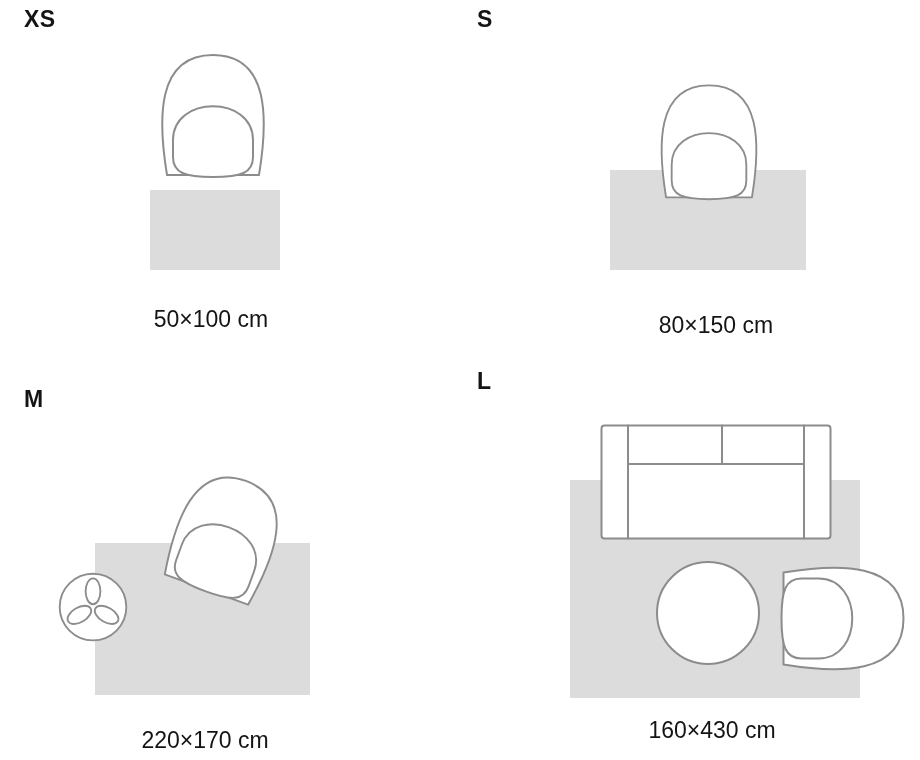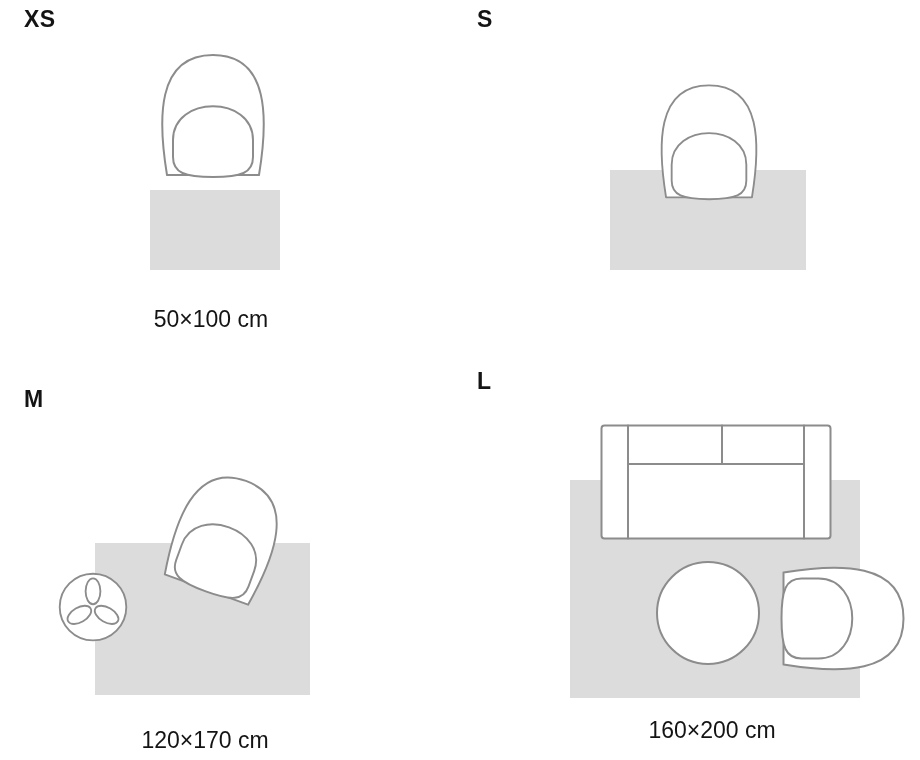--- a/index.html
+++ b/index.html
@@ -73,42 +73,43 @@
     <div class="rug" style="left:150px;top:190px;width:130px;height:80px"></div>
     <div class="caption" style="left:111px;top:306px">50×100 cm</div>
   </div>
 
   <div class="quadrant q-s">
     <div class="size-label" style="left:17px;top:6px">S</div>
     <div class="rug" style="left:150px;top:170px;width:196px;height:100px"></div>
     <svg class="furn" style="left:192px;top:76px;width:114px;height:126px" viewBox="0 0 120 135">
         <use href="#chair"></use>
       </svg>
+    <div class="caption" style="left:156px;top:312px">80×150 cm</div>
   </div>
 
   <div class="quadrant q-m">
     <div class="size-label" style="left:24px;top:6px">M</div>
     <div class="rug" style="left:95px;top:163px;width:215px;height:152px"></div>
     <svg class="furn rot20" style="left:168px;top:88px;width:118px;height:130px" viewBox="0 0 120 135">
         <use href="#chair"></use>
       </svg>
     <svg class="furn" style="left:56px;top:190px;width:74px;height:74px" viewBox="0 0 80 80">
         <use href="#plant"></use>
       </svg>
-    <div class="caption" style="left:105px;top:347px">120×170 cm</div>
+    <div class="caption" style="left:105px;top:347px">220×170 cm</div>
   </div>
 
   <div class="quadrant q-l">
     <div class="size-label" style="left:17px;top:-12px">L</div>
     <div class="rug" style="left:110px;top:100px;width:290px;height:218px"></div>
     <svg class="furn" style="left:140px;top:44px;width:232px;height:116px" viewBox="0 0 232 116">
         <use href="#sofa"></use>
       </svg>
     <svg class="furn" style="left:195px;top:180px;width:106px;height:106px" viewBox="0 0 106 106">
         <use href="#table"></use>
       </svg>
     <svg class="furn rot90" style="left:326px;top:171px;width:120px;height:135px" viewBox="0 0 120 135">
         <use href="#chair"></use>
       </svg>
-    <div class="caption" style="left:152px;top:337px">160×200 cm</div>
+    <div class="caption" style="left:152px;top:337px">160×430 cm</div>
   </div>
 
 </div>
 
 </body></html>

